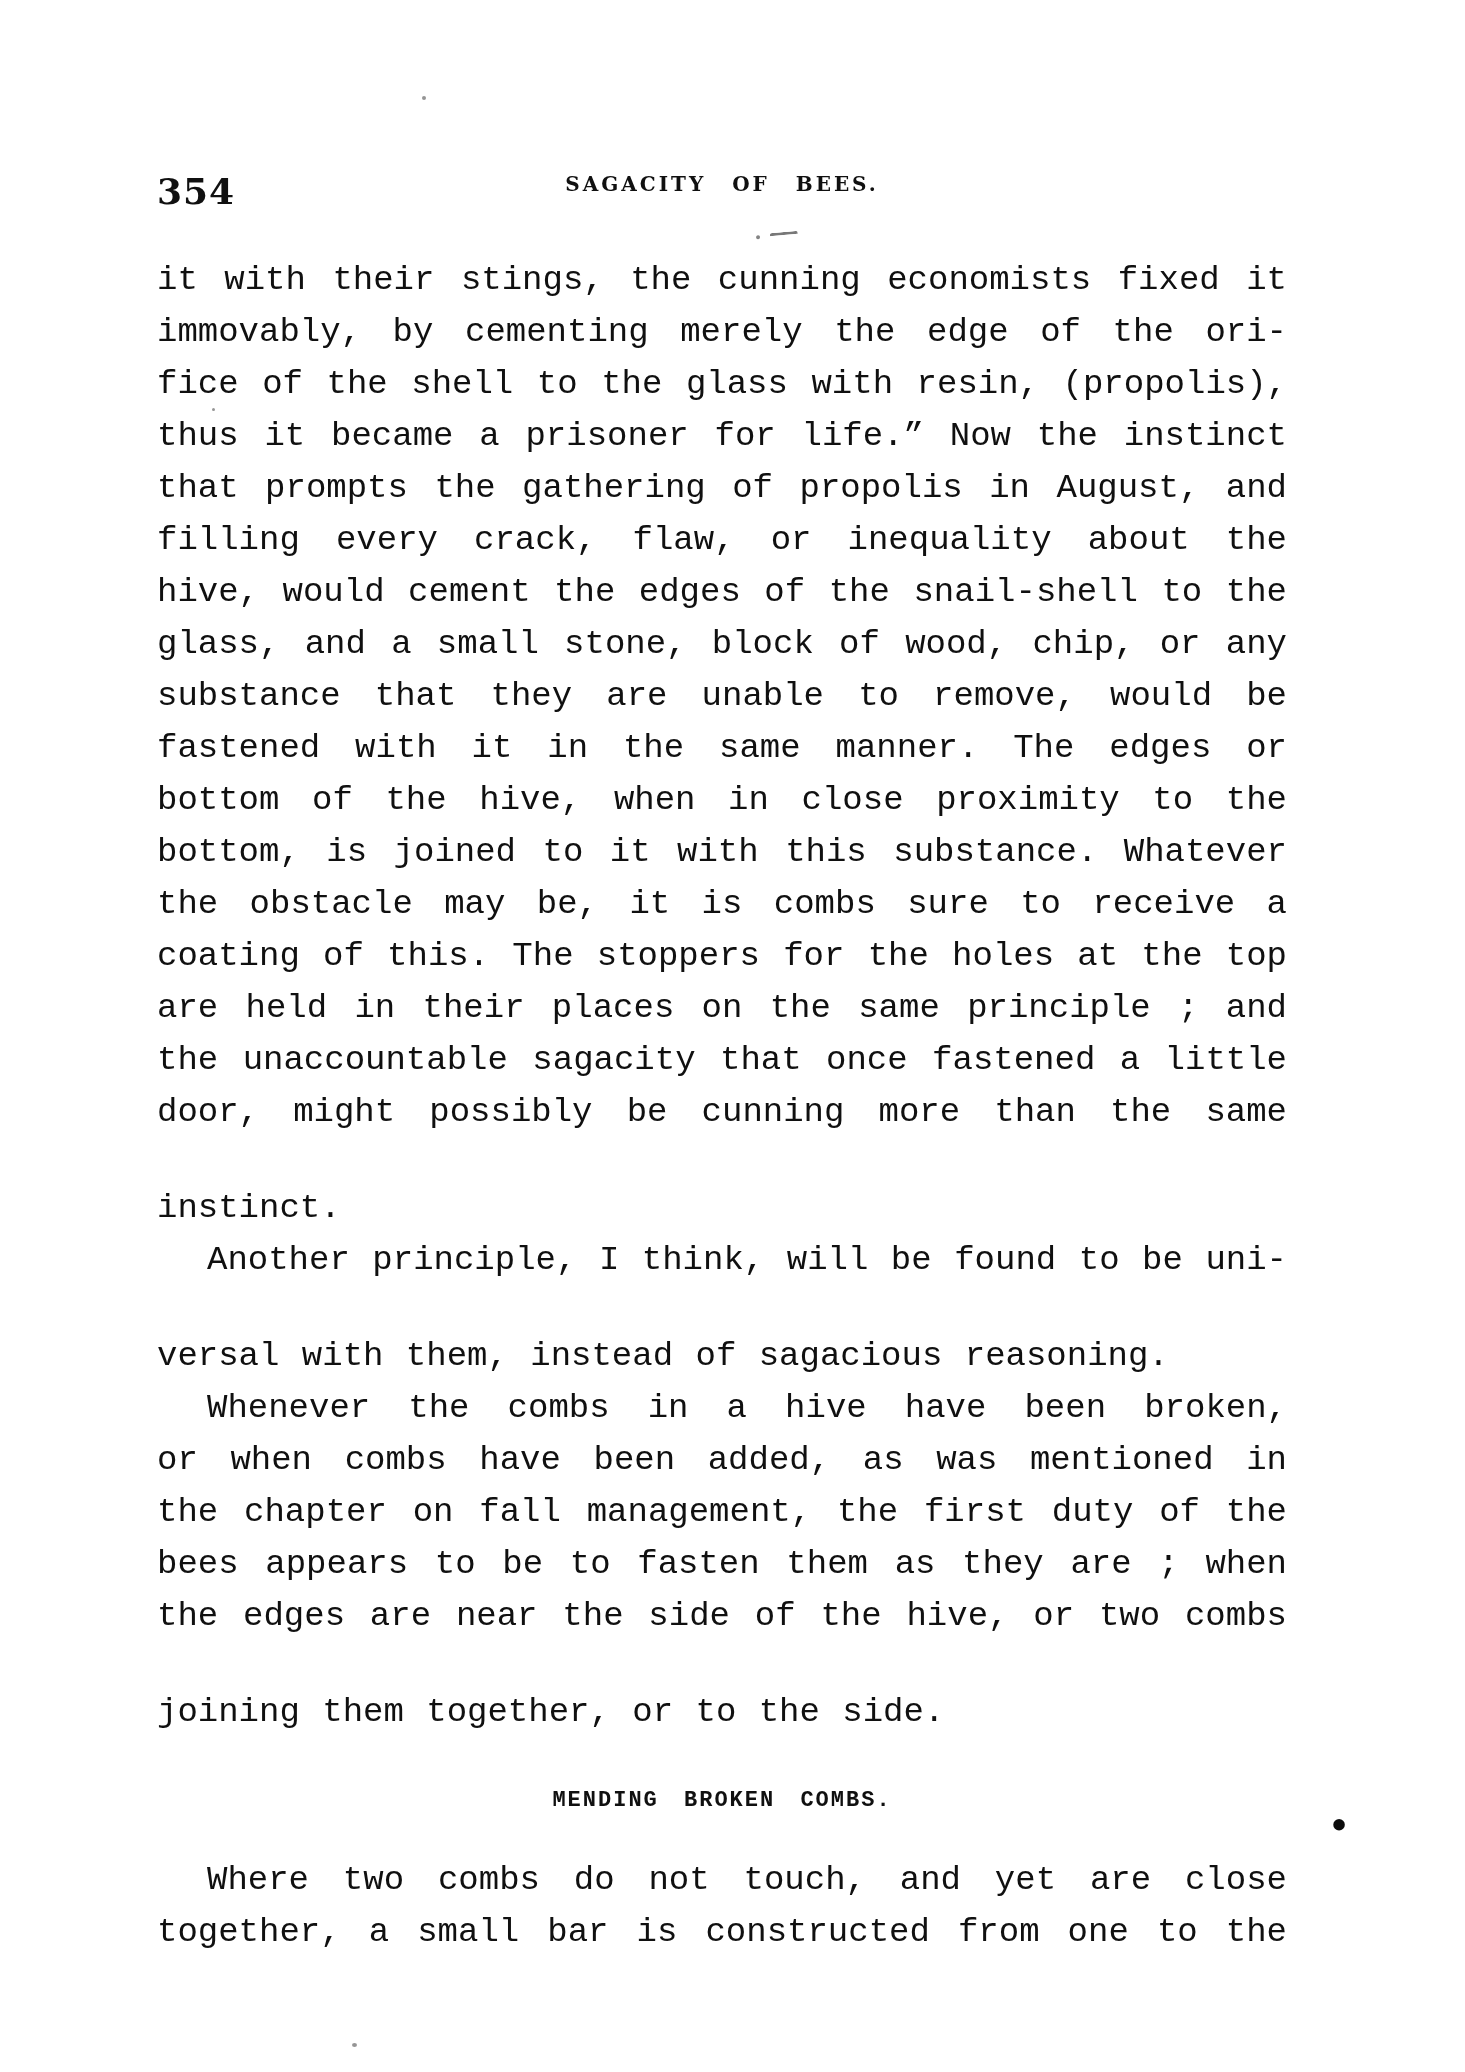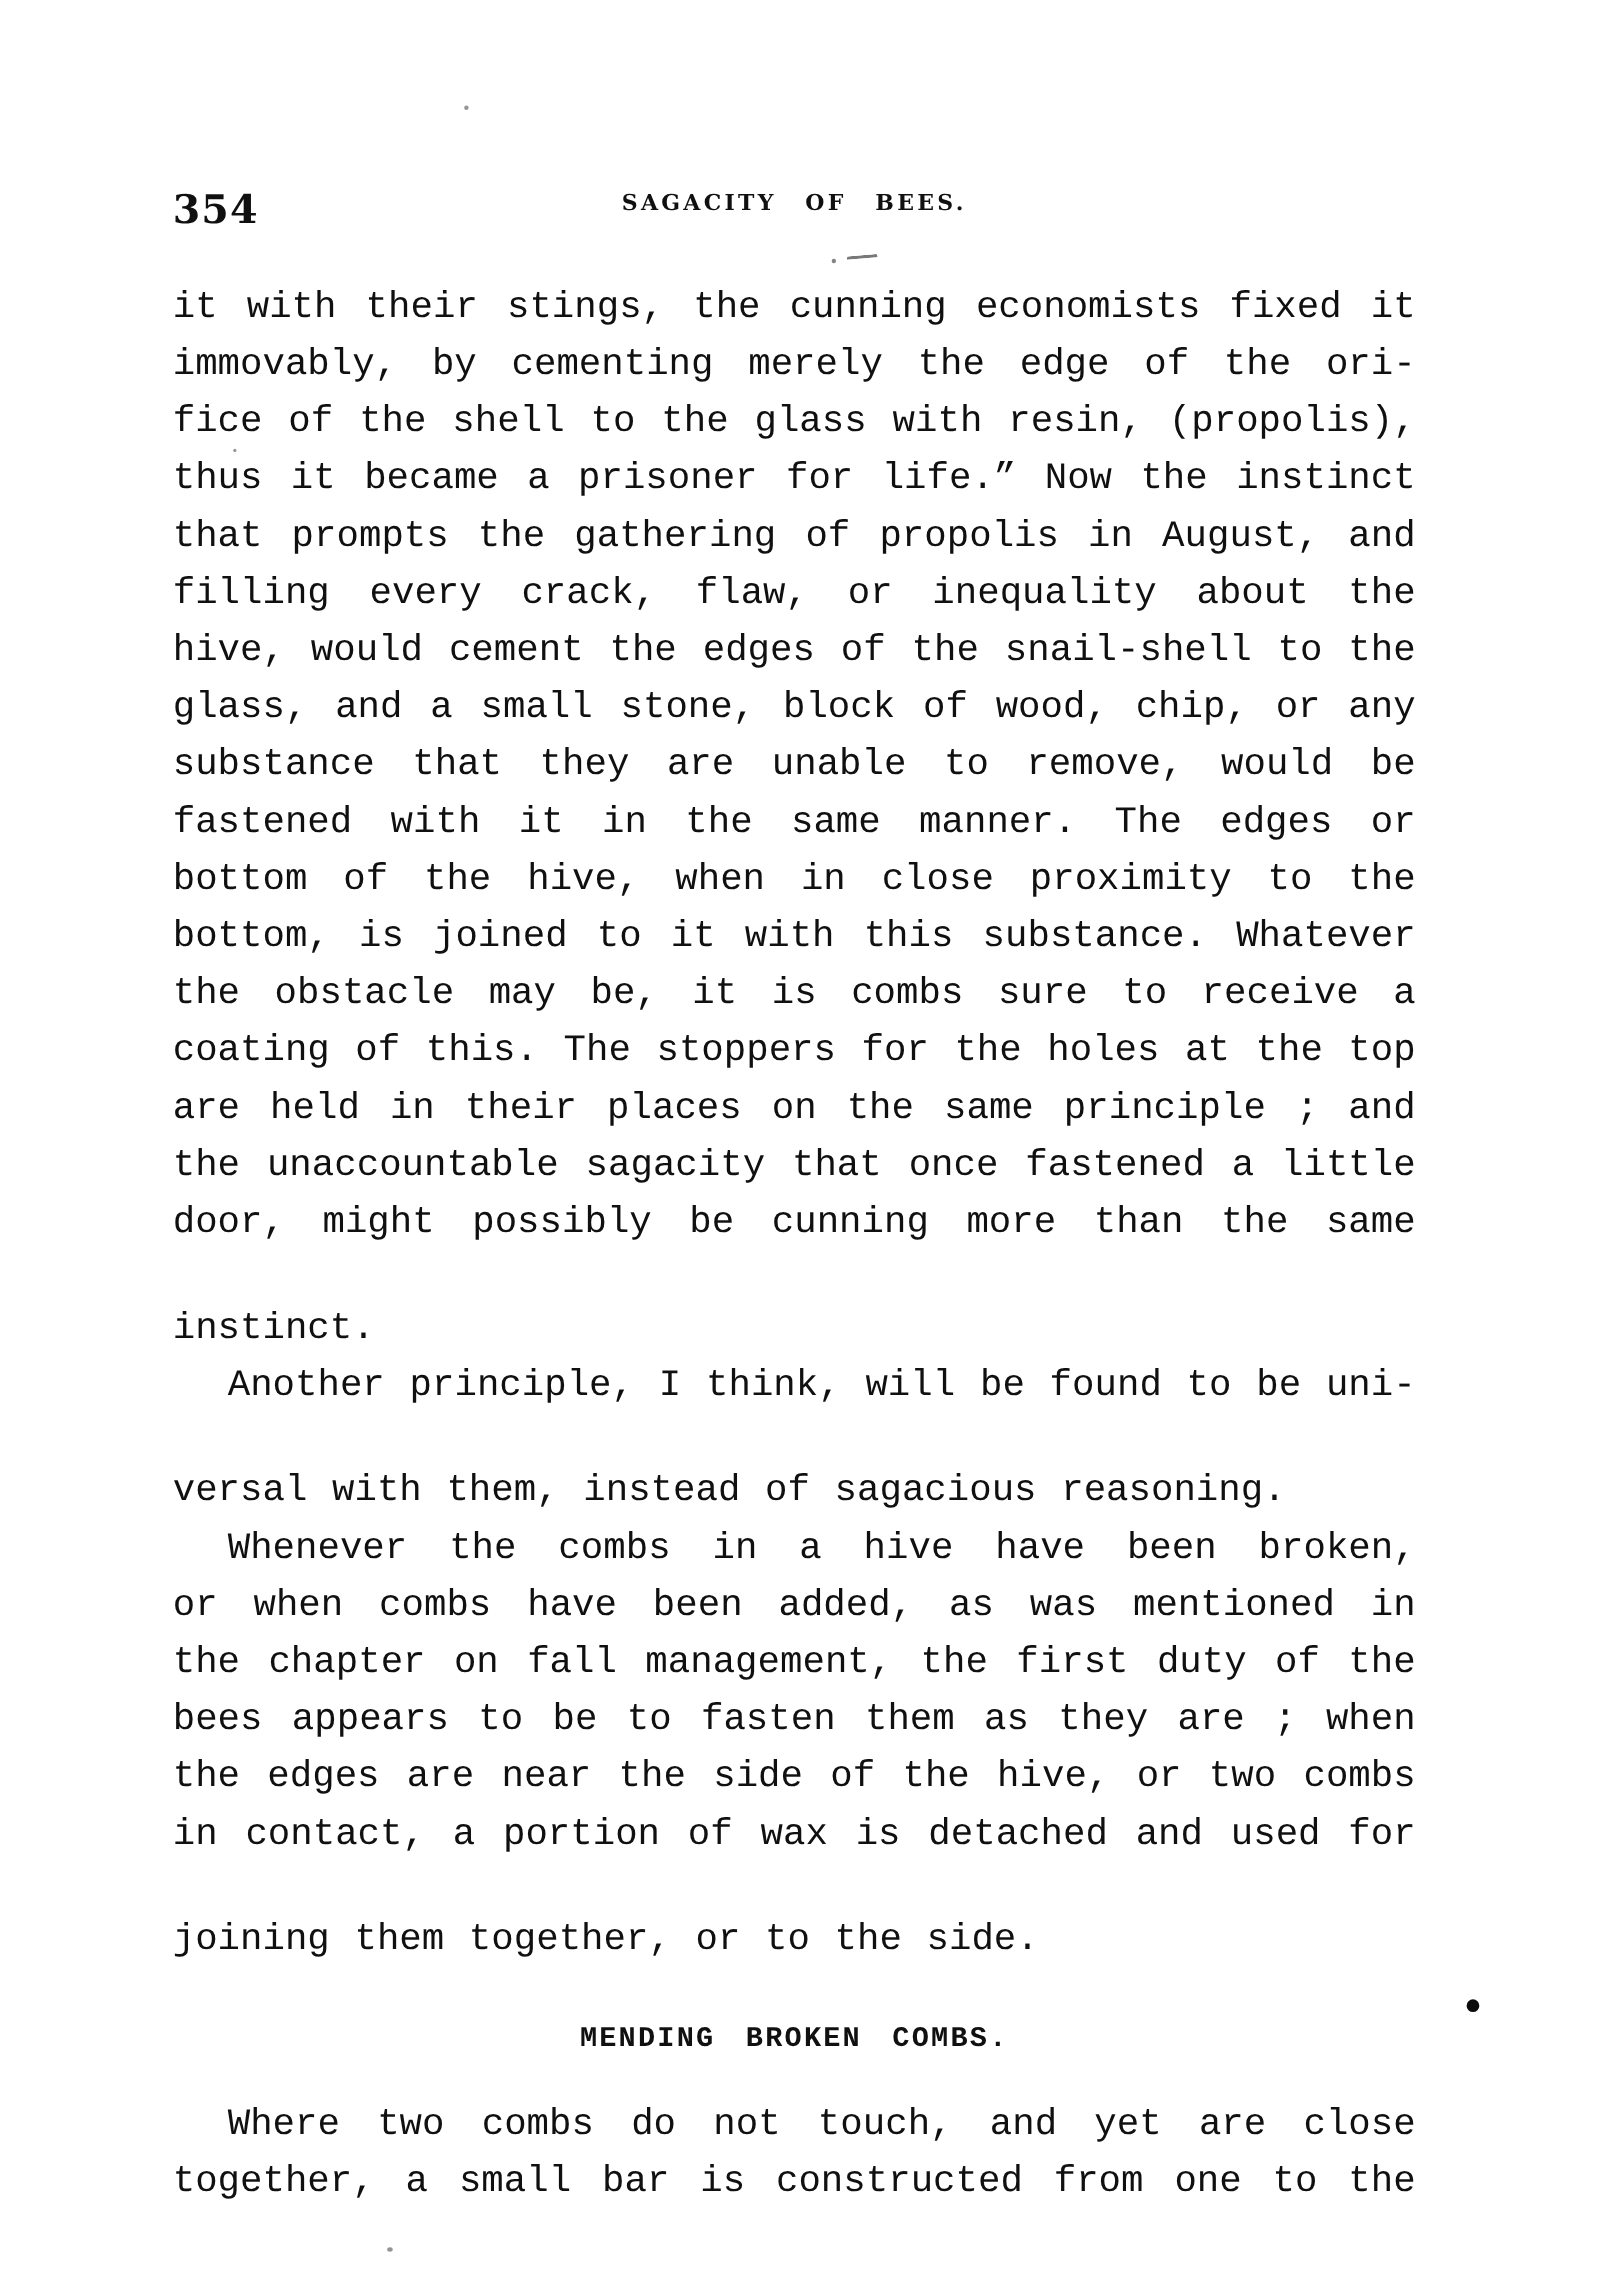--- a/index.html
+++ b/index.html
@@ -41,21 +41,21 @@
   }
   .line {
     height:52px; line-height:52px; overflow:hidden;
     text-align:justify; text-align-last:justify;
     white-space:normal;
   }
   .line.no-just { text-align-last:left;margin-top:44px; }
   .line.indent { padding-left:50px; }
   .section-heading {
     text-align:center; font-weight:bold;
-    font-size:26px; line-height:34px;
+    font-size:22px; line-height:34px;
     letter-spacing:2px; word-spacing:10px;
     margin:46px 0 36px 0;
   }
   .end-dot {
     position:absolute; left:1332px; top:1818px;
     width:14px; height:14px; line-height:14px;
     font-size:40px; color:#0c0c0c;
     display:flex; align-items:center; justify-content:center;
   }
   .speck { position:absolute; background:rgba(20,20,20,.45); border-radius:50%; }
@@ -99,21 +99,20 @@
       <div class="paragraph">
         <div class="line indent">Another principle, I think, will be found to be uni-</div>
         <div class="line no-just">versal with them, instead of sagacious reasoning.</div>
       </div>
       <div class="paragraph">
         <div class="line indent">Whenever the combs in a hive have been broken,</div>
         <div class="line">or when combs have been added, as was mentioned in</div>
         <div class="line">the chapter on fall management, the first duty of the</div>
         <div class="line">bees appears to be to fasten them as they are ; when</div>
         <div class="line">the edges are near the side of the hive, or two combs</div>
-        <div class="line">in contact, a portion of wax is detached and used for</div>
         <div class="line no-just">joining them together, or to the side.</div>
       </div>
       <div class="section-heading">MENDING BROKEN COMBS.</div>
       <div class="paragraph">
         <div class="line indent">Where two combs do not touch, and yet are close</div>
         <div class="line">together, a small bar is constructed from one to the</div>
       </div>
     </div>
 
   <span class="end-dot">•</span>

